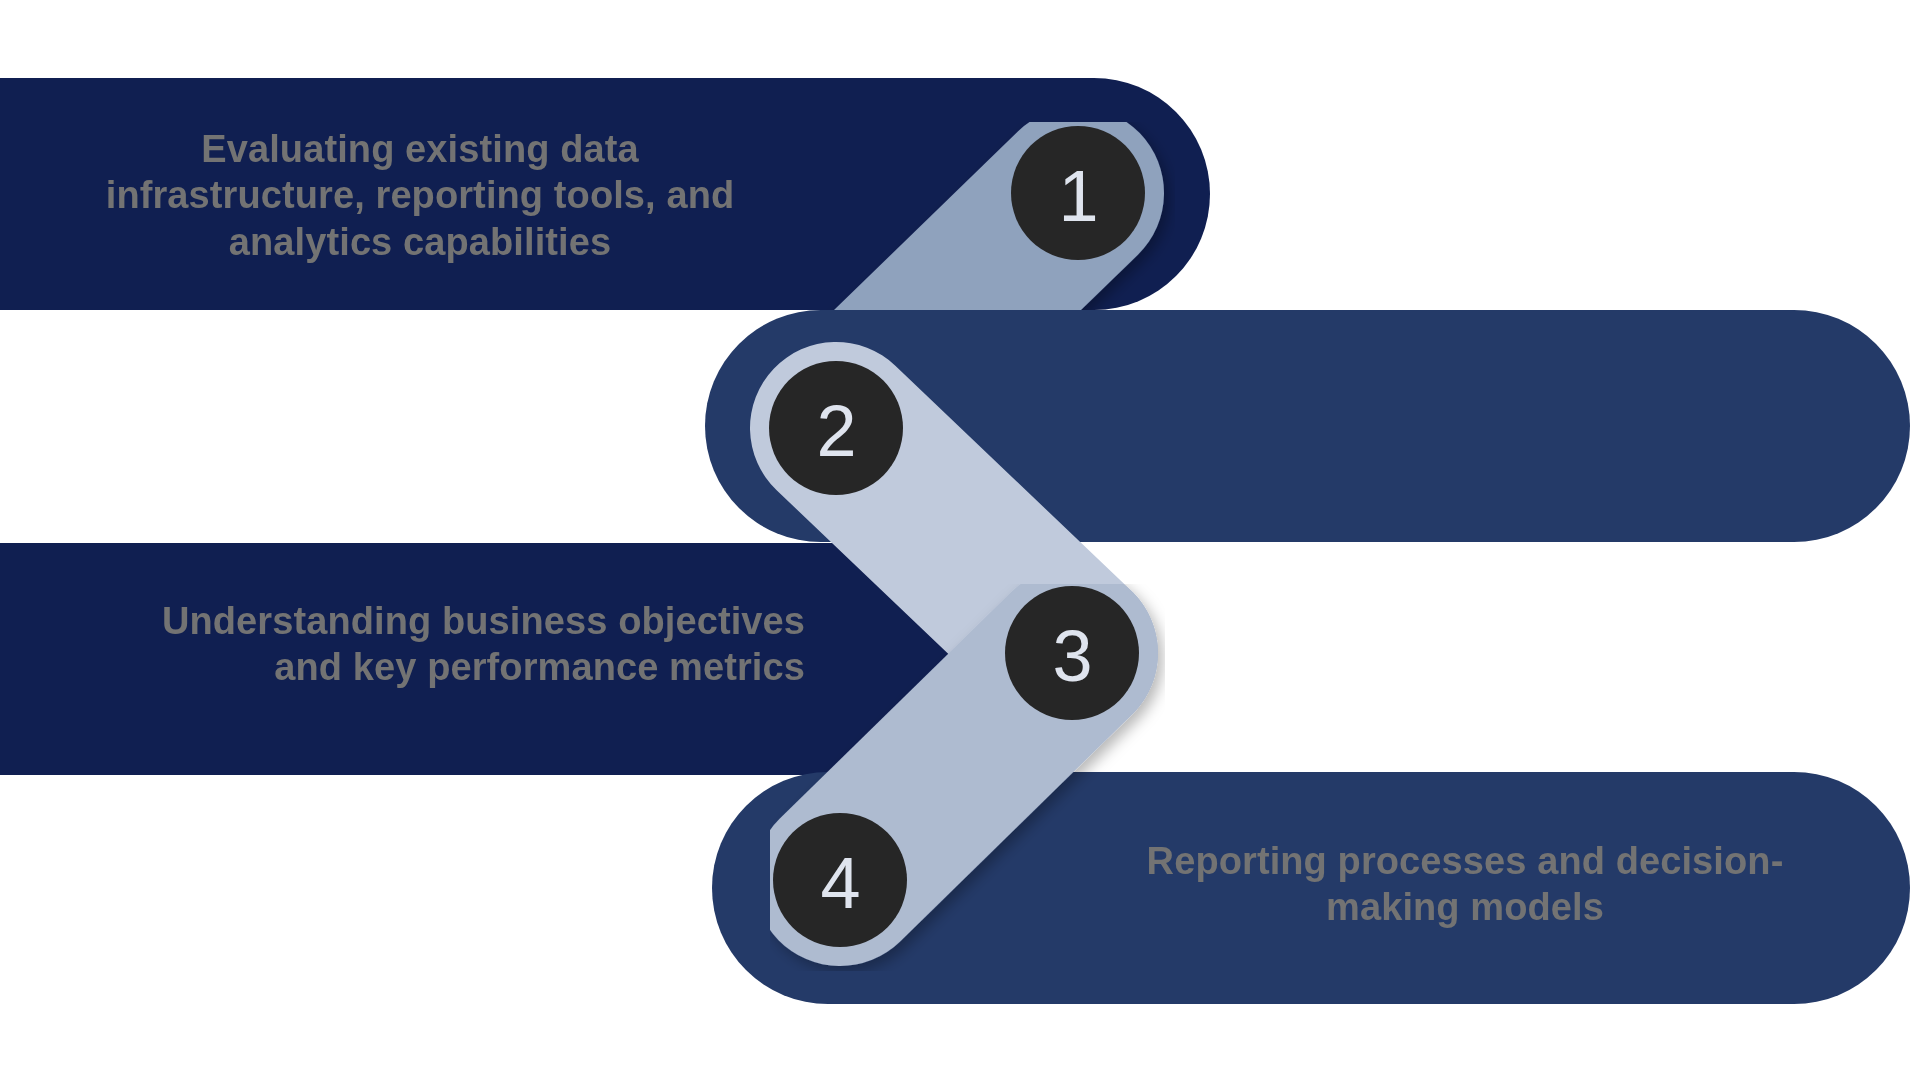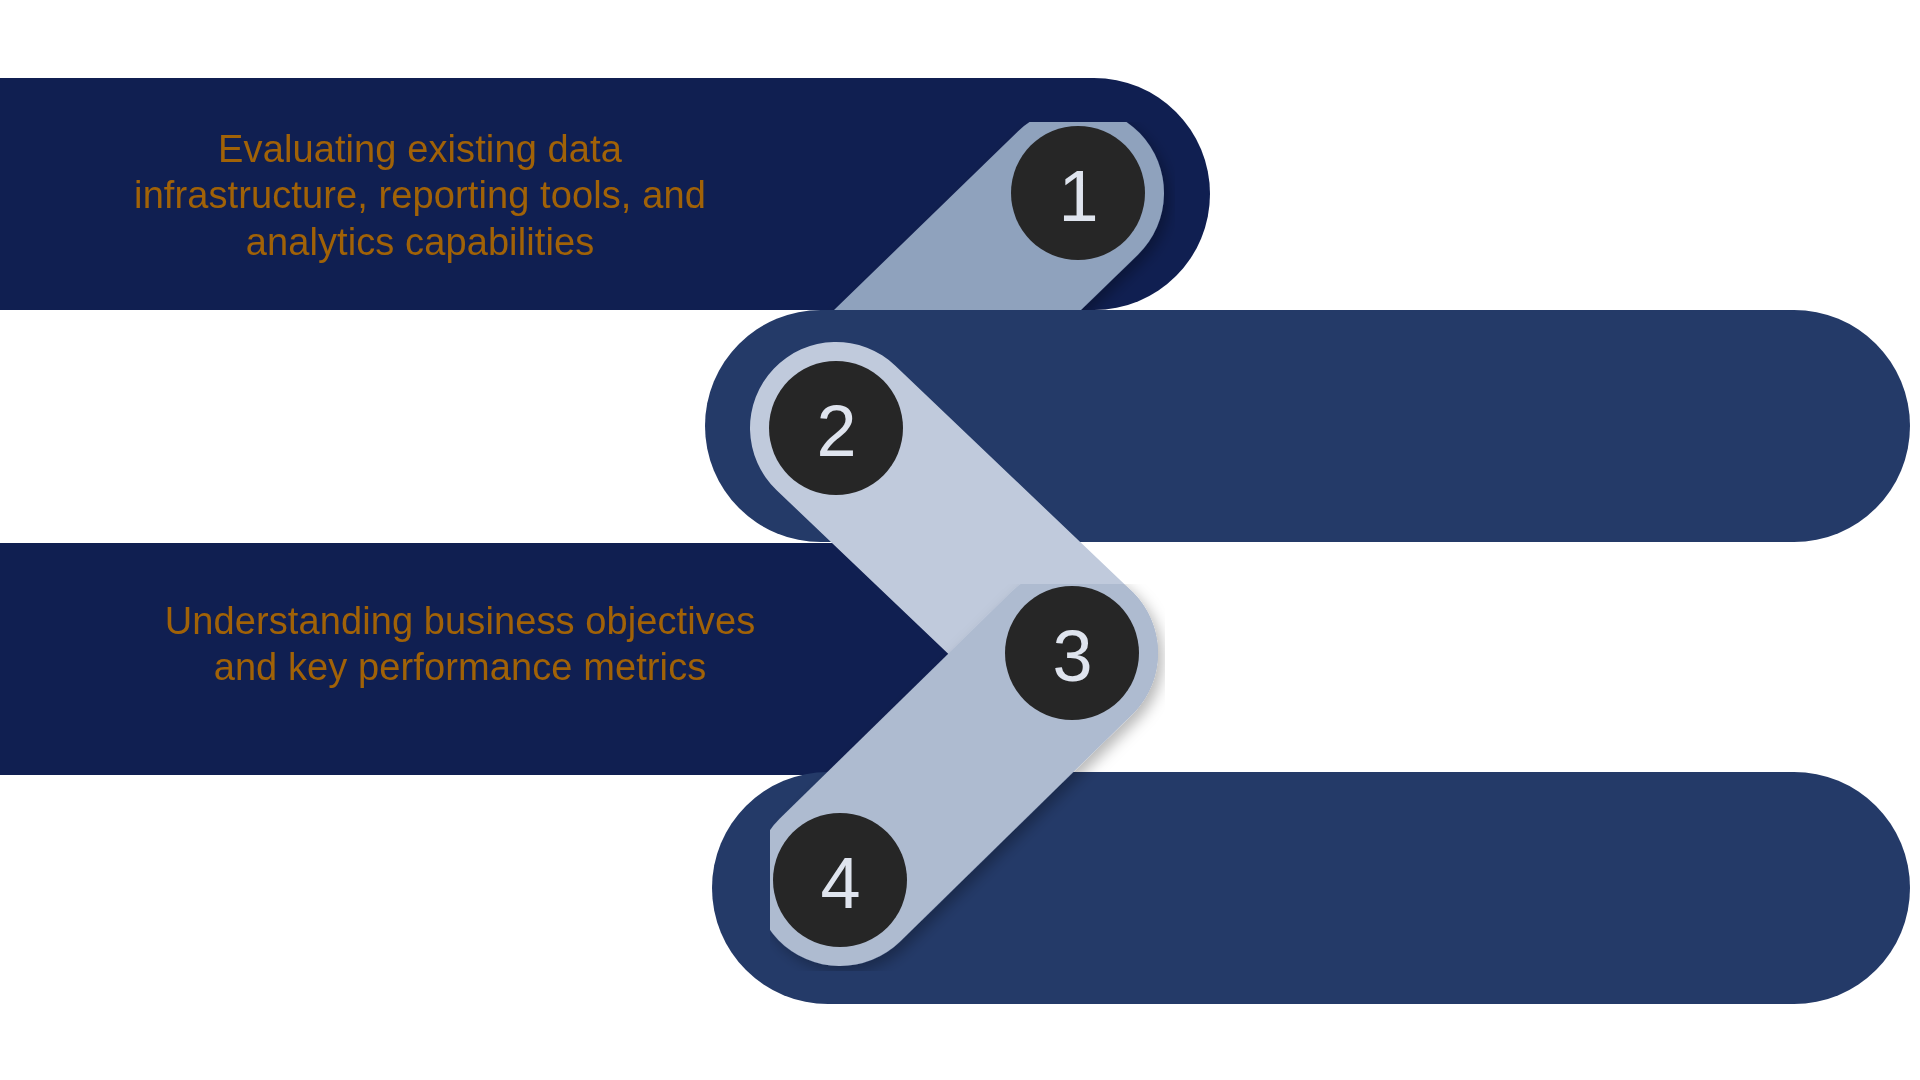--- a/index.html
+++ b/index.html
@@ -21,27 +21,27 @@
   }
   #stage svg.layer {
     position: absolute;
     left: 0;
     top: 0;
     width: 1920px;
     height: 1080px;
   }
   .bar-label {
     position: absolute;
-    color: #a16207;
+    color: #737373;
     font-size: 38px;
     line-height: 1.22;
     letter-spacing: 0.1px;
     text-align: center;
     white-space: pre-line;
-    font-weight: 400;
+    font-weight: 700;
   }
   .badge-num {
     position: absolute;
     color: #dfe4ee;
     font-size: 72px;
     font-weight: 400;
     line-height: 1;
     text-align: center;
     transform: translate(-50%, -50%);
     letter-spacing: -1px;
@@ -113,17 +113,19 @@
   <div class="badge-num" style="left:1078px; top:196px;">1</div>
   <div class="badge-num" style="left:836px; top:431px;">2</div>
   <div class="badge-num" style="left:1072px; top:656px;">3</div>
   <div class="badge-num" style="left:840px; top:883px;">4</div>
 
   <div class="bar-label" style="left:60px; top:126px; width:720px;">Evaluating existing data
 infrastructure, reporting tools, and
 analytics capabilities</div>
 
 
-  <div class="bar-label" style="left:115px; top:598px; width:690px;">Understanding business objectives
+  <div class="bar-label" style="left:115px; top:598px; width:690px;text-align:right;">Understanding business objectives
 and key performance metrics</div>
 
+  <div class="bar-label" style="left:1120px; top:838px; width:690px;">Reporting processes and decision-
+making models</div>
 
 </div>
 
 </body></html>

